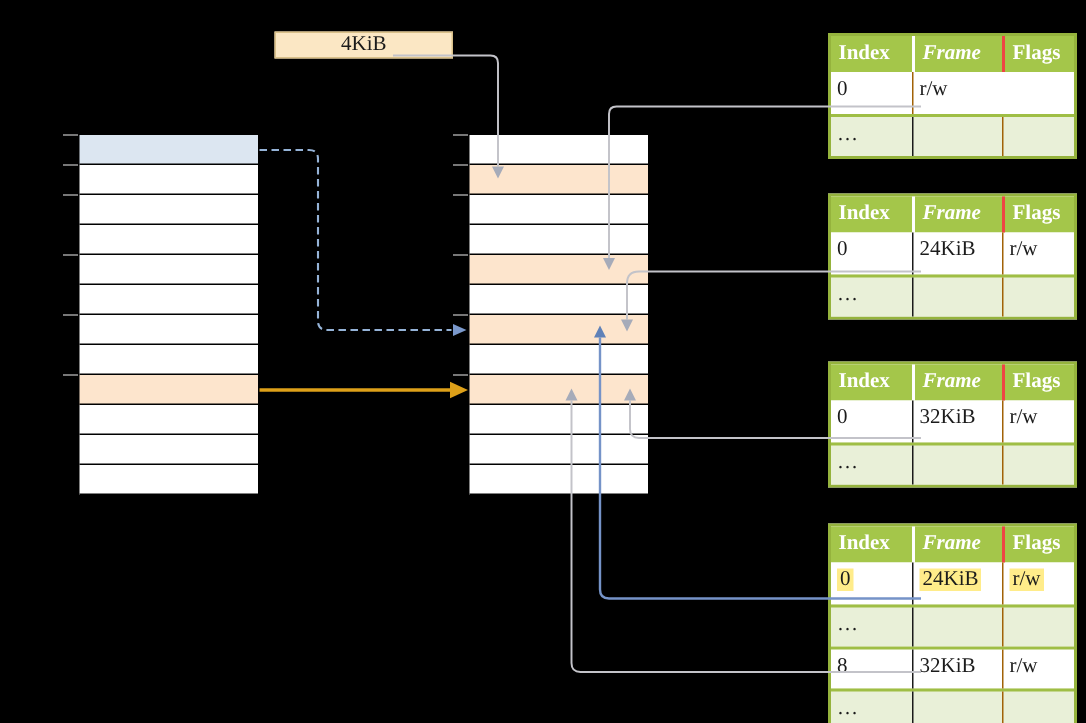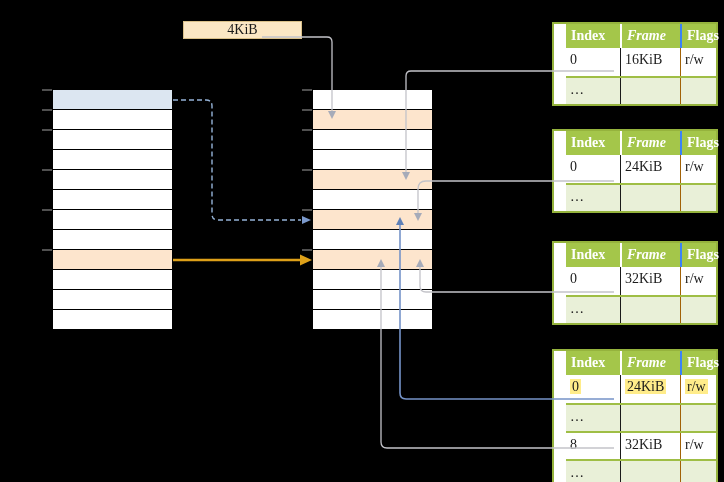--- a/index.html
+++ b/index.html
@@ -15,29 +15,29 @@
   
   .labelbox{
     position:absolute;left:183px;top:21px;width:119px;height:18px;
     background:#fbe7c4;border:1px solid #d9c089;box-sizing:border-box;
     display:flex;align-items:flex-end;justify-content:center;
     font-size:14px;color:#1a1a1a;
   }
   
   .ptable{
     position:absolute;left:552px;width:166px;
-    border:2px solid #95b33d;background:#fff;box-sizing:border-box;padding-left:12px;
+    border:2px solid #95b33d;background:#fff;box-sizing:border-box;
   }
   .pt-header{display:flex;height:24px;background:#a4c64a;}
   .pt-hcell{
     box-sizing:border-box;flex:0 0 54px;padding:2px 0 0 5px;
     color:#fff;font-weight:bold;font-size:14px;line-height:20px;
   }
   .pt-hcell.c2{flex:0 0 60px;border-left:2px solid #fff;font-style:italic;}
-  .pt-hcell.c3{flex:1 1 auto;border-left:2px solid #3b82f6;}
+  .pt-hcell.c3{flex:1 1 auto;border-left:2px solid #ef4444;}
   .pt-row{display:flex;height:28px;border-top:2px solid #9fbe45;background:#fff;box-sizing:border-box;}
   .pt-row.first{border-top:none;}
   .pt-row.green{background:#e9f0d8;}
   .pt-cell{
     box-sizing:border-box;flex:0 0 54px;padding:3px 0 0 4px;
     font-size:14px;color:#1b1b1b;line-height:18px;
   }
   .pt-cell.c2{flex:0 0 60px;border-left:1px solid #1a1a1a;}
   .pt-cell.c3{flex:1 1 auto;border-left:1px solid #a16207;}
   .hl{background:#ffec8a;padding:0 2px;}
@@ -84,21 +84,20 @@
   </div>
 
   <div class="ptable" style="top:22px;">
     <div class="pt-header">
       <div class="pt-hcell">Index</div>
       <div class="pt-hcell c2">Frame</div>
       <div class="pt-hcell c3">Flags</div>
     </div>
     <div class="pt-row first">
       <div class="pt-cell">0</div>
-      <div class="pt-cell c2">16KiB</div>
       <div class="pt-cell c3">r/w</div>
     </div>
     <div class="pt-row green">
       <div class="pt-cell">…</div>
       <div class="pt-cell c2"></div>
       <div class="pt-cell c3"></div>
     </div>
   </div>
 
   <div class="ptable" style="top:129px;">

